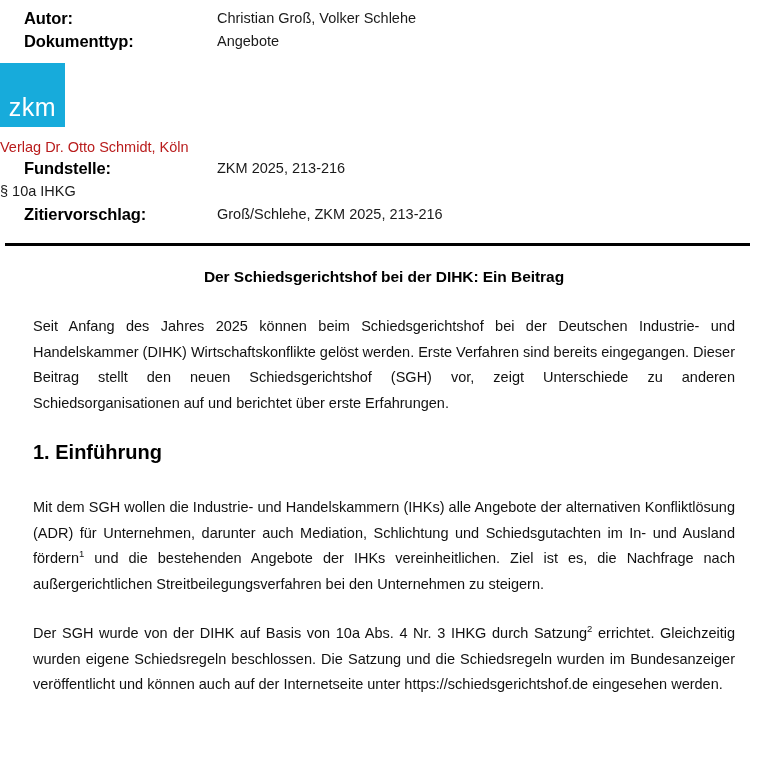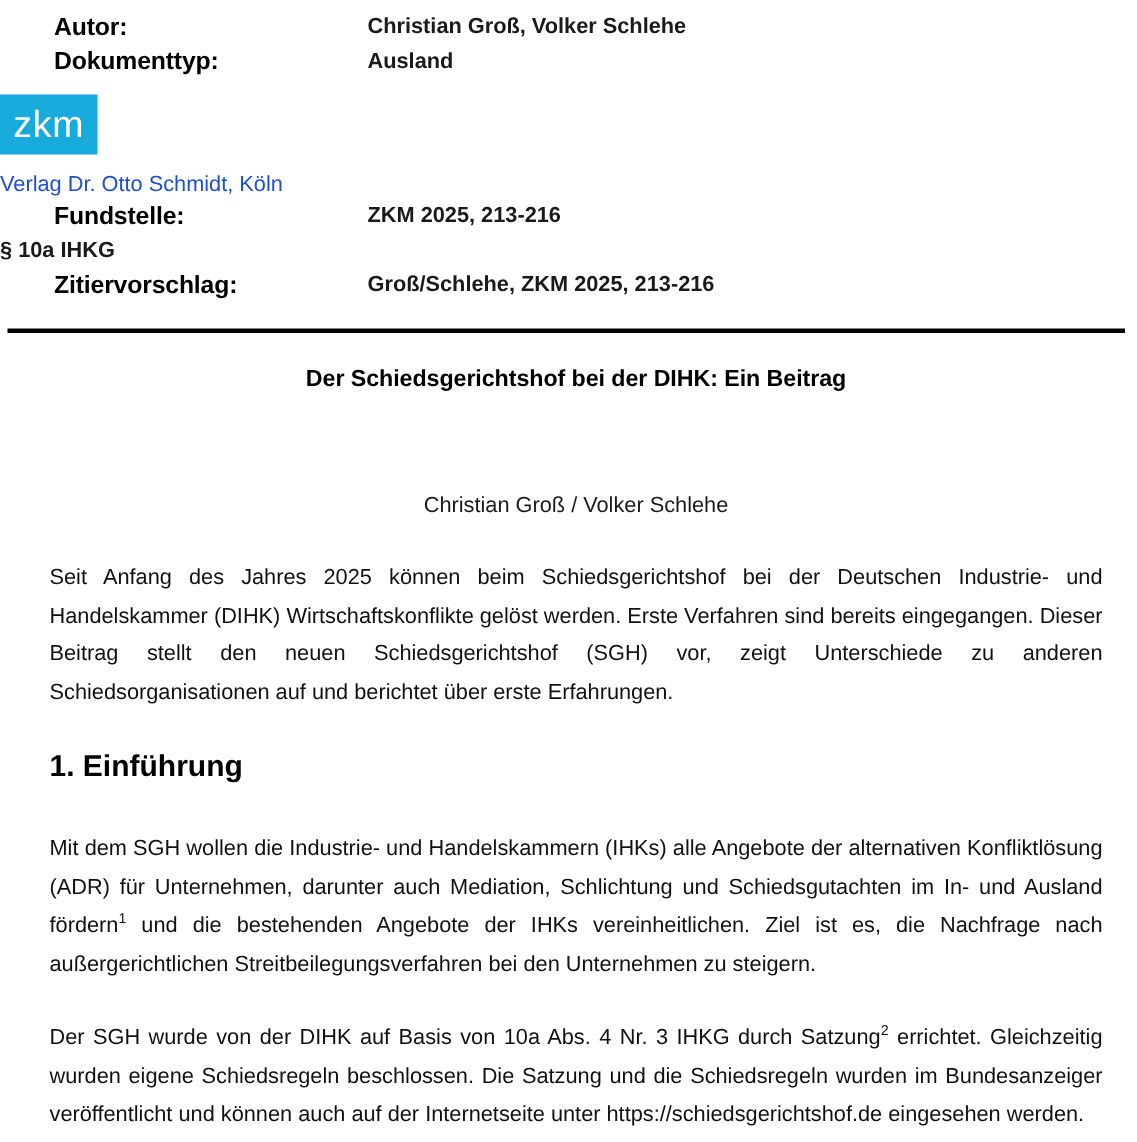--- a/index.html
+++ b/index.html
@@ -28,63 +28,62 @@
   .meta {
     padding: 7px 0 0 0;
   }
   .meta-row {
     display: flex;
     align-items: flex-start;
     line-height: 23px;
   }
   .meta-label {
     width: 217px;
-    padding-left: 8px;
+    padding-left: 24px;
     box-sizing: border-box;
     font-size: 16.5px;
     font-weight: bold;
     letter-spacing: -0.1px;
     white-space: nowrap;
-    margin-left: 28px;
   }
   .meta-value {
     flex: 1;
     font-size: 14.5px;
-    font-weight: bold;
+    font-weight: normal;
     color: #1a1a1a;
   }
 
   .meta-row-quelle {
     align-items: flex-start;
   }
   .quelle-block {
     flex: 1;
   }
   .logo {
     width: 65px;
-    height: 40px;
+    height: 64px;
     margin-top: 10px;
     background: #17abdb;
     position: relative;
   }
   .logo-text {
     position: absolute;
     left: 0;
     right: 0;
     bottom: 7px;
     text-align: center;
     color: #ffffff;
     font-size: 25px;
     line-height: 1;
     font-weight: normal;
     letter-spacing: 0.5px;
   }
   .publisher {
     font-size: 14.5px;
-    color: #1d4ed8;
+    color: #b91c1c;
     margin-top: 10px;
     line-height: 20px;
   }
 
   
   .divider {
     height: 3px;
     background: #000000;
     margin: 17px 8px 0 5px;
   }
@@ -146,21 +145,21 @@
 
   <div class="meta">
 
     <div class="meta-row">
       <div class="meta-label">Autor:</div>
       <div class="meta-value">Christian Groß, Volker Schlehe</div>
     </div>
 
     <div class="meta-row">
       <div class="meta-label">Dokumenttyp:</div>
-      <div class="meta-value">Ausland</div>
+      <div class="meta-value">Angebote</div>
     </div>
 
     <div class="meta-row meta-row-quelle">
       <div class="quelle-block">
         <div class="logo" style="background: rgb(23, 171, 219);">
           <div class="logo-text">zkm</div>
         </div>
         <div class="publisher">Verlag Dr. Otto Schmidt, Köln</div>
       </div>
     </div>
@@ -182,21 +181,20 @@
   </div>
 
   <div class="divider"></div>
 
   <div class="article">
 
     <div class="doc-title">
       <div>Der Schiedsgerichtshof bei der DIHK: Ein Beitrag</div>
     </div>
 
-    <div class="byline">Christian Groß / Volker Schlehe</div>
 
     <p class="para abstract">Seit Anfang des Jahres 2025 können beim Schiedsgerichtshof bei der Deutschen Industrie- und Handelskammer (DIHK) Wirtschaftskonflikte gelöst werden. Erste Verfahren sind bereits eingegangen. Dieser Beitrag stellt den neuen Schiedsgerichtshof (SGH) vor, zeigt Unterschiede zu anderen Schiedsorganisationen auf und berichtet über erste Erfahrungen.</p>
 
     <div class="section-head">1. Einführung</div>
 
     <p class="para body-para"><span>Mit dem SGH wollen die Industrie- und Handelskammern (IHKs) alle Angebote der alternativen Konfliktlösung (ADR) für Unternehmen, darunter auch Mediation, Schlichtung und Schiedsgutachten im In- und Ausland fördern</span><sup>1</sup><span> und die bestehenden Angebote der IHKs vereinheitlichen. Ziel ist es, die Nachfrage nach außergerichtlichen Streitbeilegungsverfahren bei den Unternehmen zu steigern.</span></p>
 
     <p class="para body-para"><span>Der SGH wurde von der DIHK auf Basis von 10a Abs. 4 Nr. 3 IHKG durch Satzung</span><sup>2</sup><span> errichtet. Gleichzeitig wurden eigene Schiedsregeln beschlossen. Die Satzung und die Schiedsregeln wurden im Bundesanzeiger veröffentlicht und können auch auf der Internetseite unter https://schiedsgerichtshof.de eingesehen werden.</span></p>
 
   </div>

